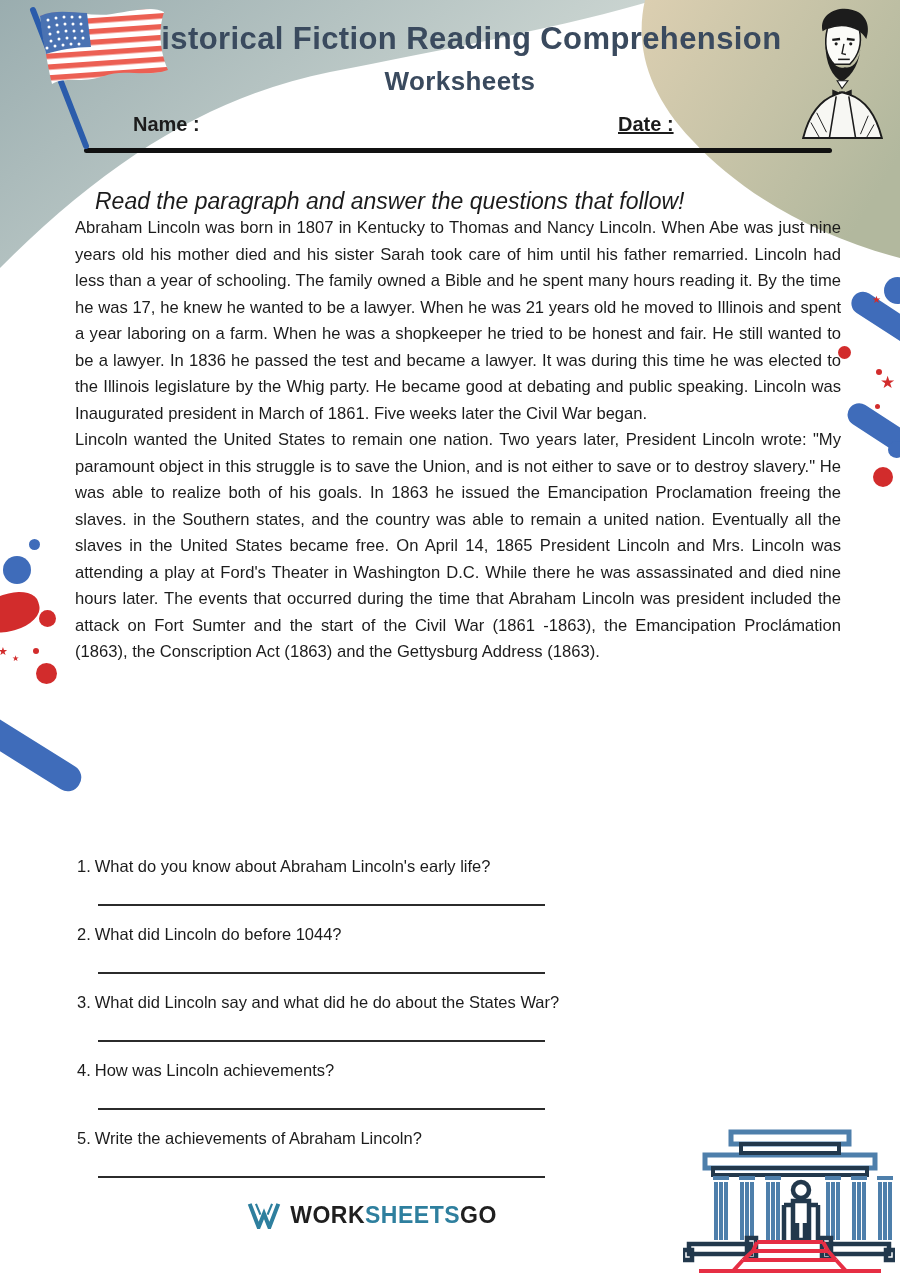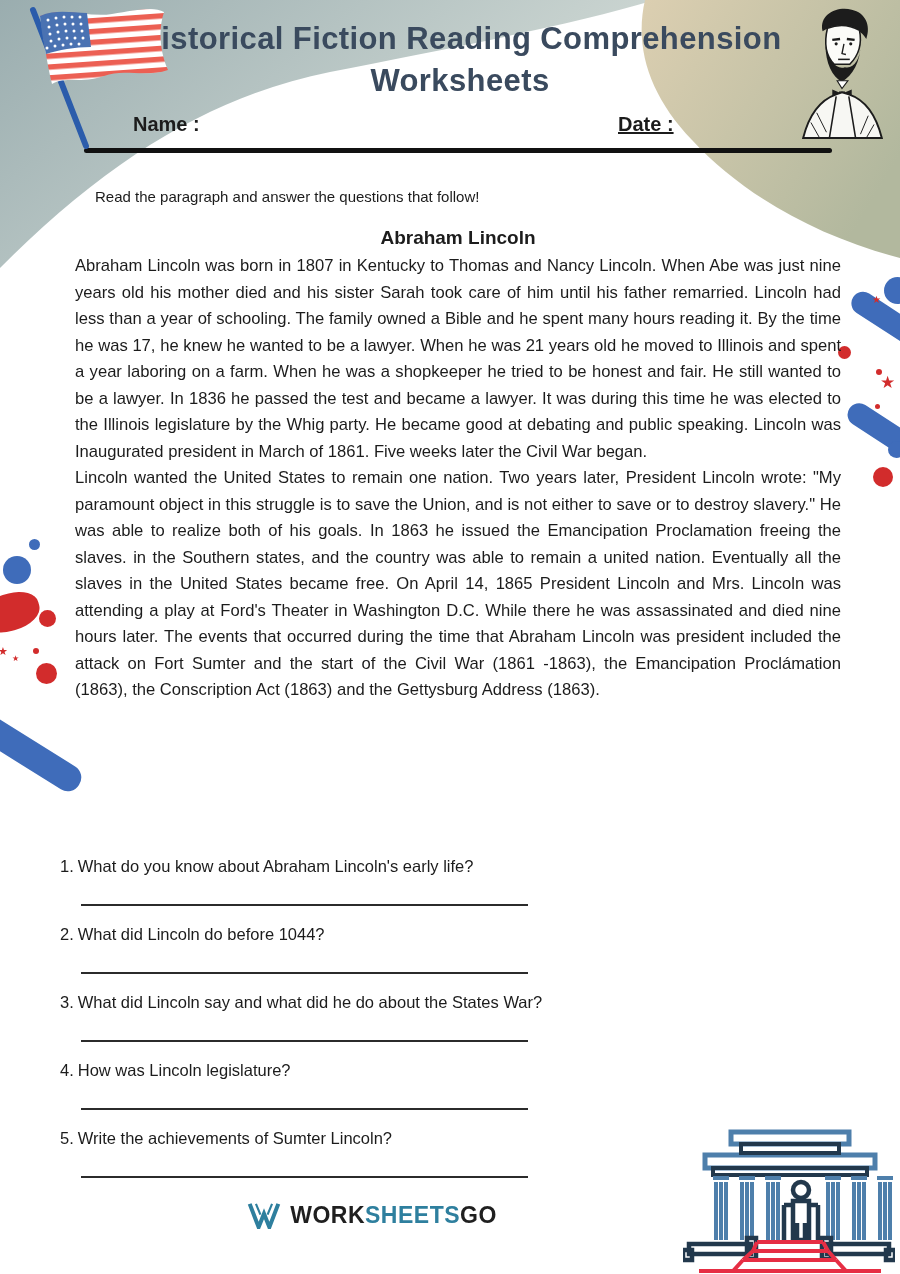--- a/index.html
+++ b/index.html
@@ -8,36 +8,36 @@
     overflow:hidden;font-family:"Liberation Sans",sans-serif;color:var(--text_black,#1c1c1c);
   }
   
   .header-waves{position:absolute;top:0;left:0;width:900px;height:300px;z-index:0;}
   
   .title-block{
     position:absolute;top:18px;left:100px;width:720px;text-align:center;z-index:3;
     color:var(--title_navy,#3a4a5e);font-weight:900;letter-spacing:.4px;line-height:42px;
   }
   .title-line1{font-size:31px;}
-  .title-line2{font-size:31px;}
+  .title-line2{font-size:26px;}
   
   .name-date-row{position:absolute;top:113px;left:0;width:900px;height:30px;z-index:3;font-weight:700;font-size:20px;margin-left:48px;}
   .name-label{position:absolute;left:85px;top:0;}
   .date-label{position:absolute;left:570px;top:0;text-decoration:underline;}
   .header-divider{position:absolute;top:148px;left:84px;width:748px;height:5px;background:var(--divider_black,#111);border-radius:3px;z-index:3;}
   
   .flag{position:absolute;top:2px;left:12px;z-index:4;}
   .portrait{position:absolute;top:4px;left:792px;z-index:4;}
   
   .content{position:absolute;top:186px;left:75px;width:766px;z-index:2;}
-  .instruction{margin:2px 0 0 20px;font-size:15px;}
+  .instruction{margin:2px 0 0 20px;font-size:23px;font-style:italic;}
   .passage-title{margin:22px 0 4px 0;text-align:center;font-weight:700;font-size:19px;}
   .para{margin:0;text-align:justify;font-size:16.6px;line-height:26.5px;}
   
-  .questions{position:absolute;top:856px;left:60px;width:766px;z-index:2;font-size:16.5px;}
+  .questions{position:absolute;top:856px;left:77px;width:766px;z-index:2;font-size:16.5px;}
   .question{line-height:21px;}
   .q-num{margin-right:4px;}
   .answer-line{width:447px;height:0;border-bottom:2px solid #2b2b2b;margin:27px 0 18px 21px;}
   
   .footer-logo{position:absolute;top:1202px;left:0;width:744px;display:flex;justify-content:center;align-items:center;gap:9px;z-index:2;}
   .logo-text{font-size:23px;font-weight:800;letter-spacing:.5px;color:var(--logo_black,#1f1f1f);}
   .logo-text .teal{color:var(--logo_teal,#2e7f9e);}
   
   .memorial{position:absolute;left:683px;top:1128px;z-index:1;}
   
@@ -156,44 +156,43 @@
   </div>
 
   <div class="name-date-row">
     <span class="name-label">Name :</span>
     <span class="date-label">Date :</span>
   </div>
   <div class="header-divider"></div>
 
   <div class="content">
     <p class="instruction">Read the paragraph and answer the questions that follow!</p>
-    <h2 class="passage-title">Abraham Lincoln</h2>
     <p class="para">Abraham Lincoln was born in 1807 in Kentucky to Thomas and Nancy Lincoln. When Abe was just nine years old his mother died and his sister Sarah took care of him until his father remarried. Lincoln had less than a year of schooling. The family owned a Bible and he spent many hours reading it. By the time he was 17, he knew he wanted to be a lawyer. When he was 21 years old he moved to Illinois and spent a year laboring on a farm. When he was a shopkeeper he tried to be honest and fair. He still wanted to be a lawyer. In 1836 he passed the test and became a lawyer. It was during this time he was elected to the Illinois legislature by the Whig party. He became good at debating and public speaking. Lincoln was Inaugurated president in March of 1861. Five weeks later the Civil War began.</p>
     <p class="para">Lincoln wanted the United States to remain one nation. Two years later, President Lincoln wrote: "My paramount object in this struggle is to save the Union, and is not either to save or to destroy slavery." He was able to realize both of his goals. In 1863 he issued the Emancipation Proclamation freeing the slaves. in the Southern states, and the country was able to remain a united nation. Eventually all the slaves in the United States became free. On April 14, 1865 President Lincoln and Mrs. Lincoln was attending a play at Ford's Theater in Washington D.C. While there he was assassinated and died nine hours later. The events that occurred during the time that Abraham Lincoln was president included the attack on Fort Sumter and the start of the Civil War (1861 -1863), the Emancipation Proclámation (1863), the Conscription Act (1863) and the Gettysburg Address (1863).</p>
   </div>
 
   <div class="questions">
     <div class="question">
       <span class="q-num">1.</span><span>What do you know about Abraham Lincoln's early life?</span>
     </div>
     <div class="answer-line"></div>
     <div class="question">
       <span class="q-num">2.</span><span>What did Lincoln do before 1044?</span>
     </div>
     <div class="answer-line"></div>
     <div class="question">
       <span class="q-num">3.</span><span>What did Lincoln say and what did he do about the States War?</span>
     </div>
     <div class="answer-line"></div>
     <div class="question">
-      <span class="q-num">4.</span><span>How was Lincoln legislature?</span>
-    </div>
-    <div class="answer-line"></div>
-    <div class="question">
-      <span class="q-num">5.</span><span>Write the achievements of Sumter Lincoln?</span>
+      <span class="q-num">4.</span><span>How was Lincoln achievements?</span>
+    </div>
+    <div class="answer-line"></div>
+    <div class="question">
+      <span class="q-num">5.</span><span>Write the achievements of Abraham Lincoln?</span>
     </div>
     <div class="answer-line"></div>
   </div>
 
   <div class="footer-logo">
     <svg viewBox="0 0 38 30" width="34" height="27">
       <path d="M3,2 L13,28 L19,13 L25,28 L35,2" fill="none" stroke="#2e7f9e" stroke-width="4.5"></path>
       <path d="M10,2 L15,14 M28,2 L23,14" fill="none" stroke="#2e7f9e" stroke-width="2.4"></path>
     </svg>
     <div class="logo-text"><span>WORK</span><span class="teal">SHEETS</span><span>GO</span></div>

